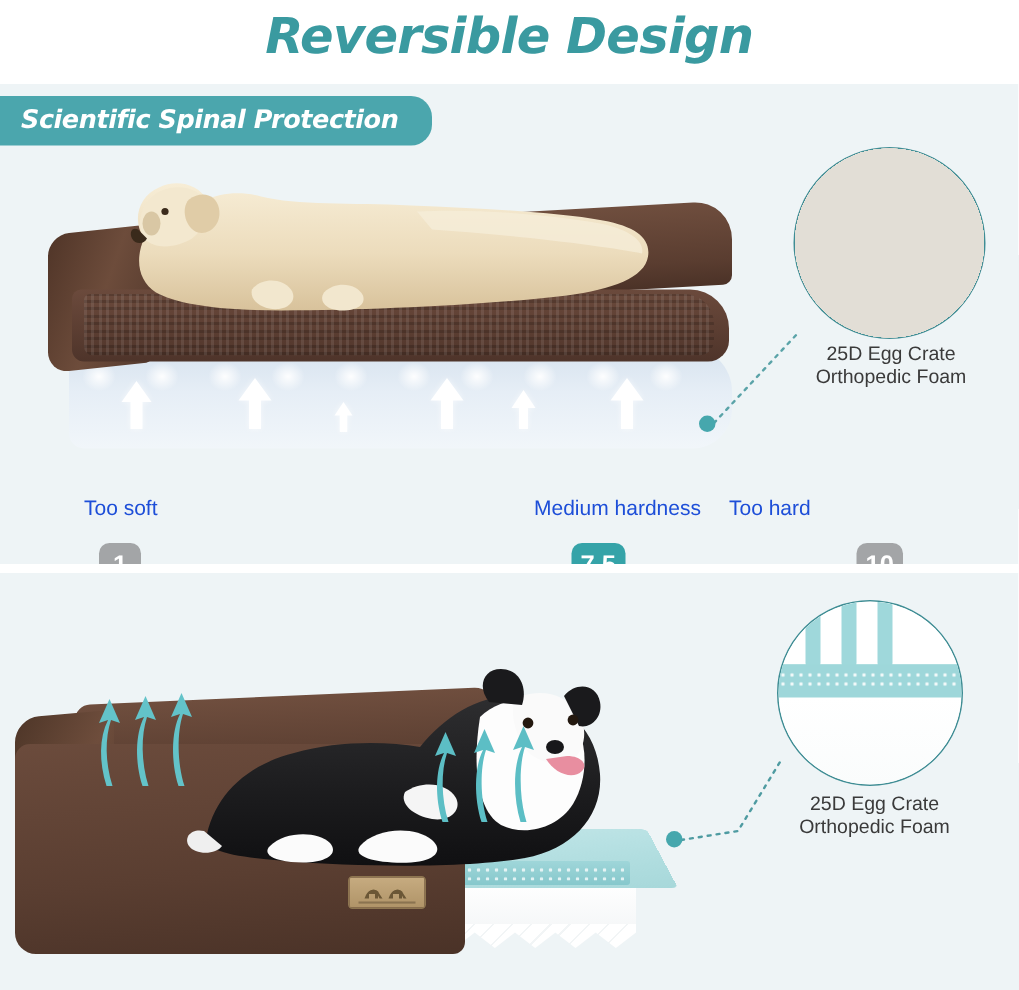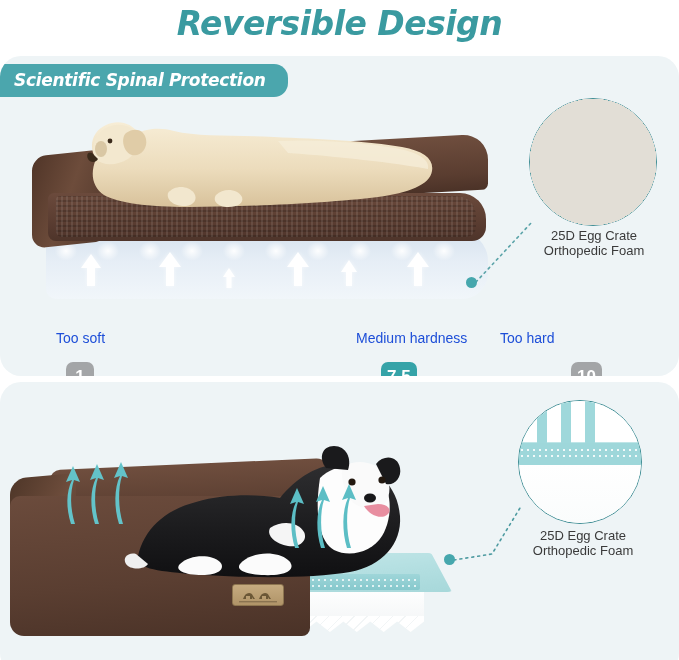--- a/index.html
+++ b/index.html
@@ -26,21 +26,20 @@
     line-height: 44px;
     padding-top: 2px;
     height: 56px;
   }
 
   
   .panel {
     position: relative;
     width: 679px;
     overflow: hidden;
-    border-radius: 21px;
   }
   .panel-top    { height: 320px; background: #eef4f6; }
   .panel-bottom { height: 292px; background: #eef4f6; }
   .panel-gap    { height: 6px;  background: #ffffff; }
 
   
   .banner {
     position: absolute;
     left: 0; top: 8px;
     background: #4ba6ad;
@@ -384,21 +383,21 @@
     <div class="callout-label" style="left:514px; top:172px; width:160px;">
       <div>25D Egg Crate</div>
       <div>Orthopedic Foam</div>
     </div>
   </div>
 
   <div class="scale-wrap">
 
     <div class="scale-toplabel" style="left:56px;  top:2px;">Too soft</div>
     <div class="scale-toplabel" style="left:356px; top:2px;">Medium hardness</div>
-    <div class="scale-toplabel" style="left:500px; top:2px;">Too hard</div>
+    <div class="scale-toplabel" style="left:486px; top:2px;">Too hard</div>
 
     <div class="scale-track">
 
       <div class="scale-chip chip-gray" style="left:0px;">1</div>
       <div class="scale-chip chip-teal" style="left:315px;">7.5</div>
       <div class="scale-chip chip-gray" style="left:505px;">10</div>
     </div>
 
   </div>
 </div>

